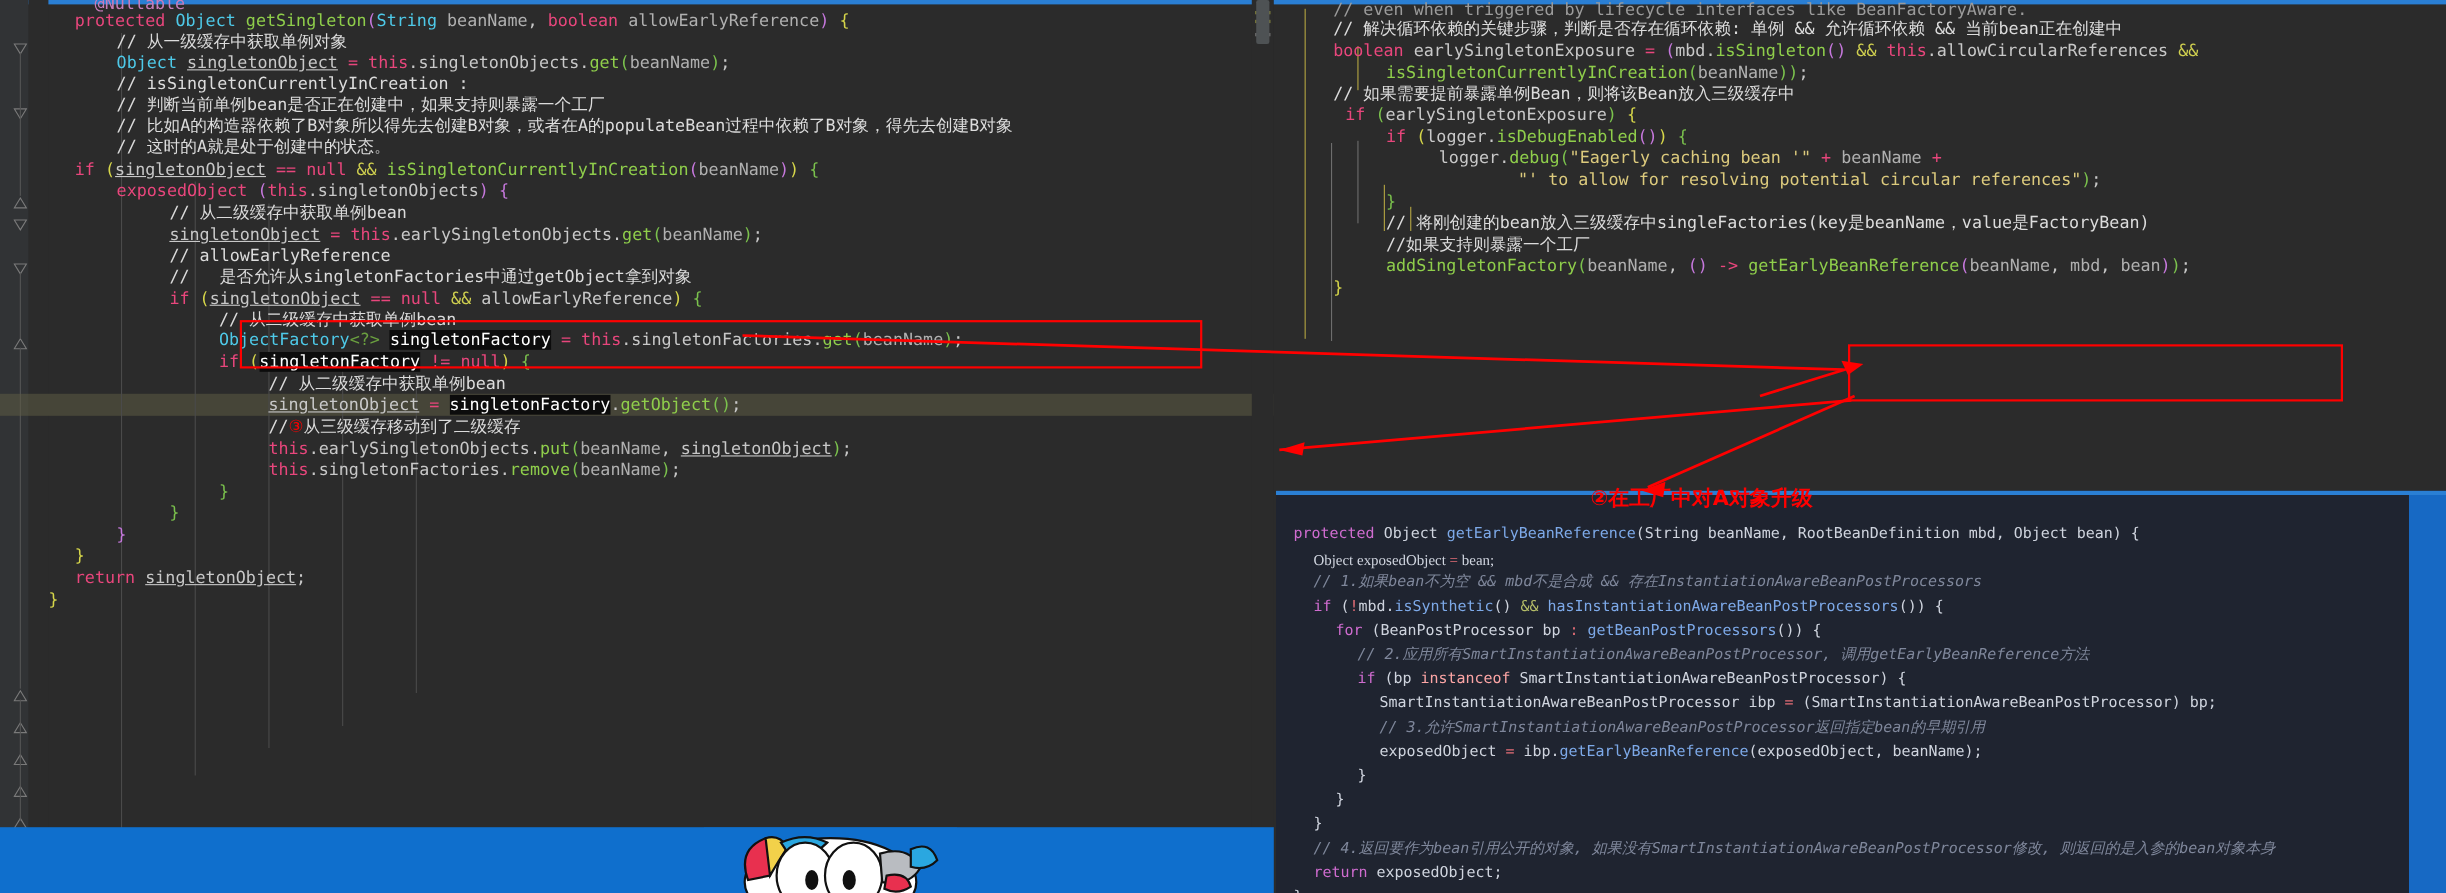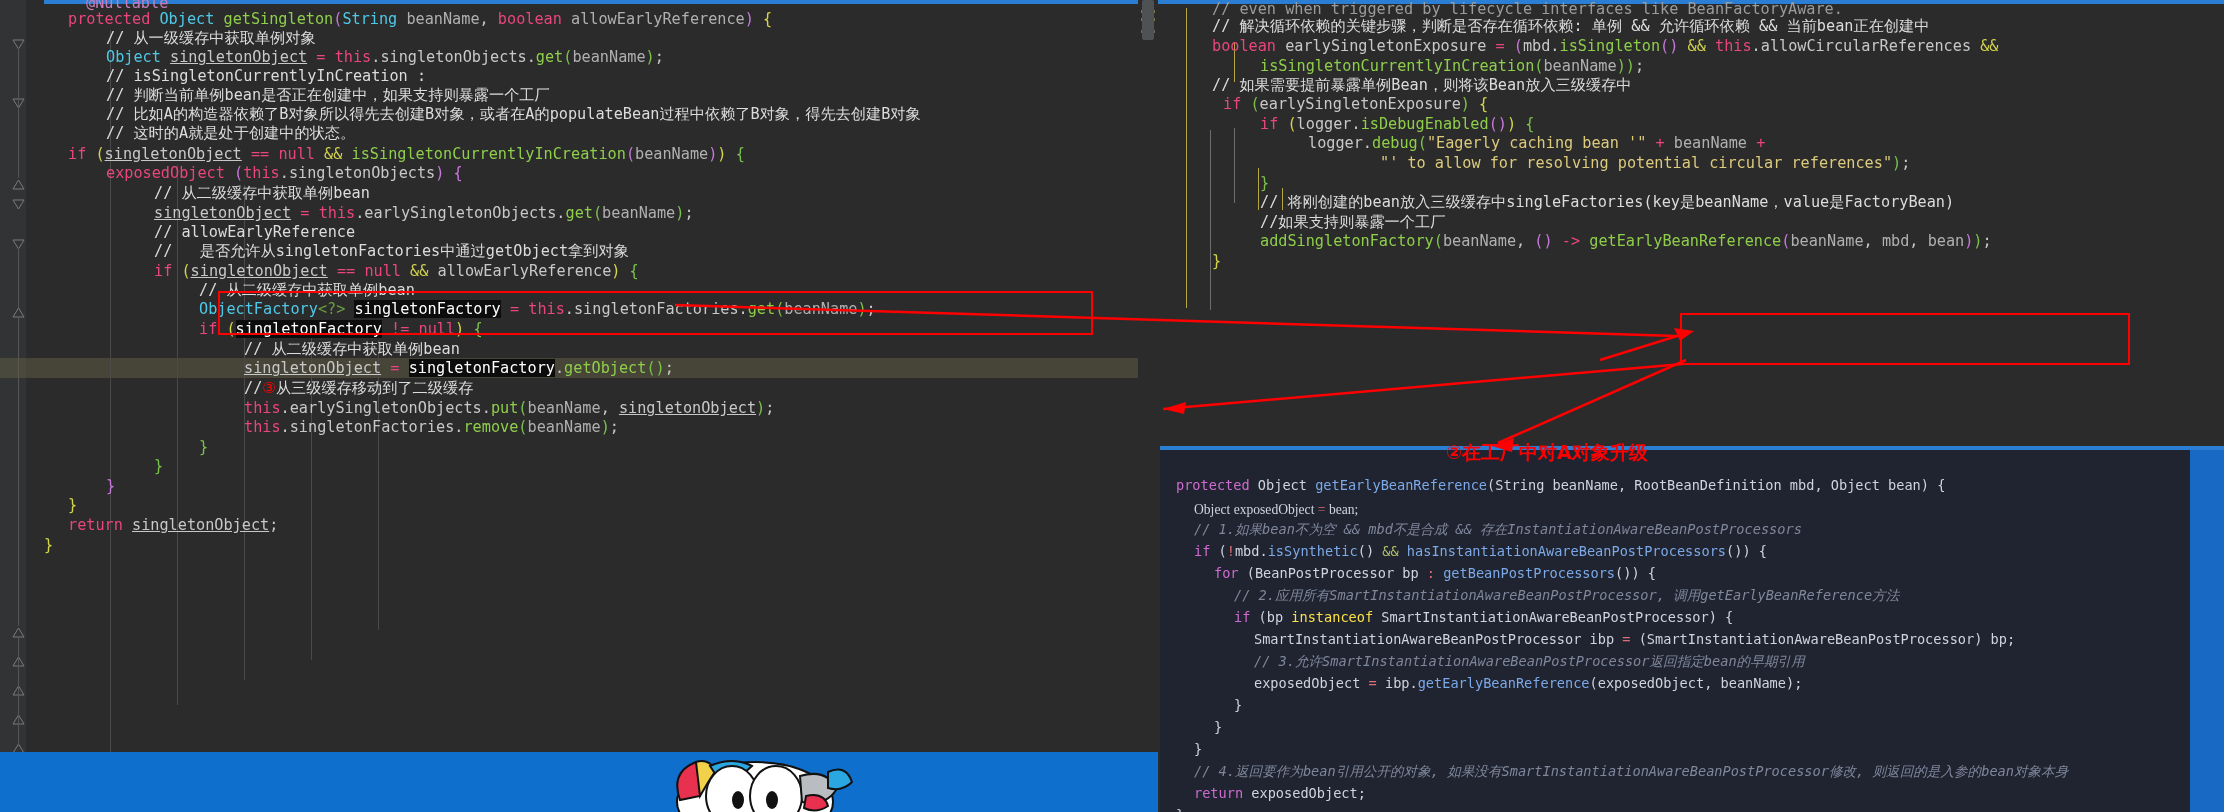--- a/index.html
+++ b/index.html
@@ -46,21 +46,21 @@
   .rt-code{position:absolute;left:16px;top:0;width:1050px;}
   .rt-bar{position:absolute;width:1px;background:#b5a642;}
   .rt-bar2{position:absolute;width:1px;background:#6d6d6d;}
 
   
   .pane-rb{position:absolute;left:1160px;top:446px;width:1064px;height:366px;background:#1f2430;overflow:hidden;}
   .rb-top{position:absolute;left:0;top:0;width:1064px;height:4px;background:#2a7fd4;}
   .rb-code{position:absolute;left:8px;top:6px;width:1060px;}
   .rb .ln{font-size:13.6px;line-height:22px;}
   .b-kw{color:#cf6ccf;}
-  .b-kw2{color:#fde047;}
+  .b-kw2{color:#fca5a5;}
   .b-plain{color:#cfd4de;}
   .b-fn{color:#7da9e8;}
   .b-cmt{color:#7f879b;font-style:italic;}
   .b-op{color:#b5bd68;}
   .b-red{color:#e06c75;}
   .rb-scroll{position:absolute;right:0;top:4px;width:34px;height:362px;background:#1769c4;}
 
   
   .anno{position:absolute;color:#ff0000;font-family:"DejaVu Sans","Liberation Sans",sans-serif;font-weight:400;white-space:nowrap;}
   .redbox{position:absolute;border:2.5px solid #ff0000;box-sizing:border-box;}

